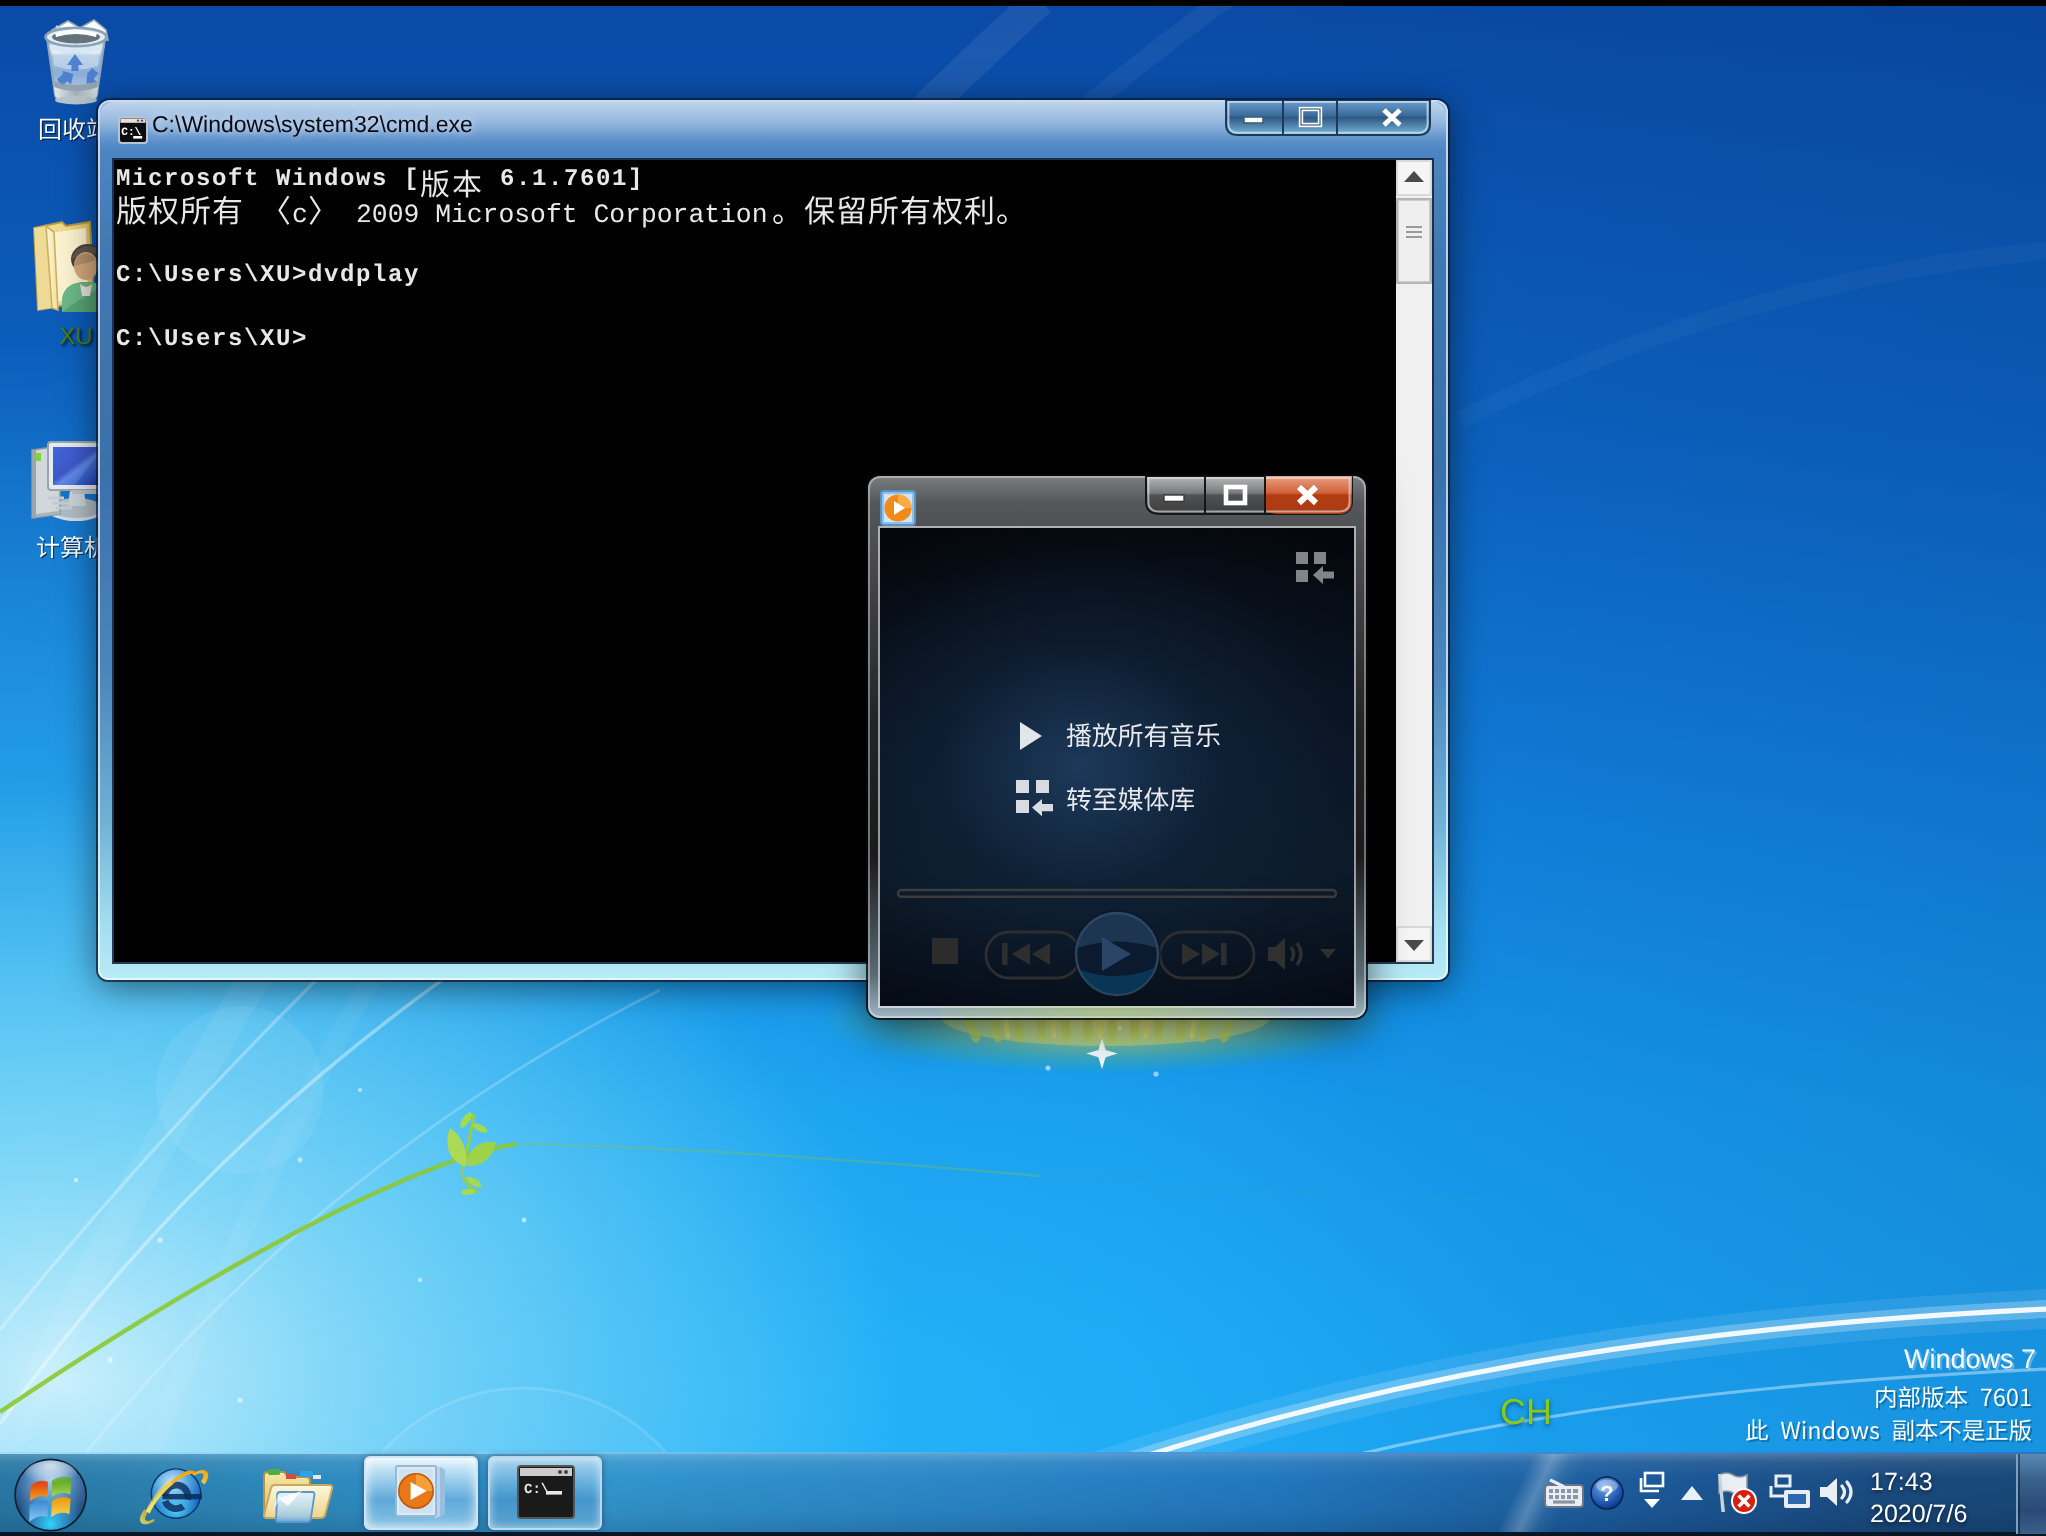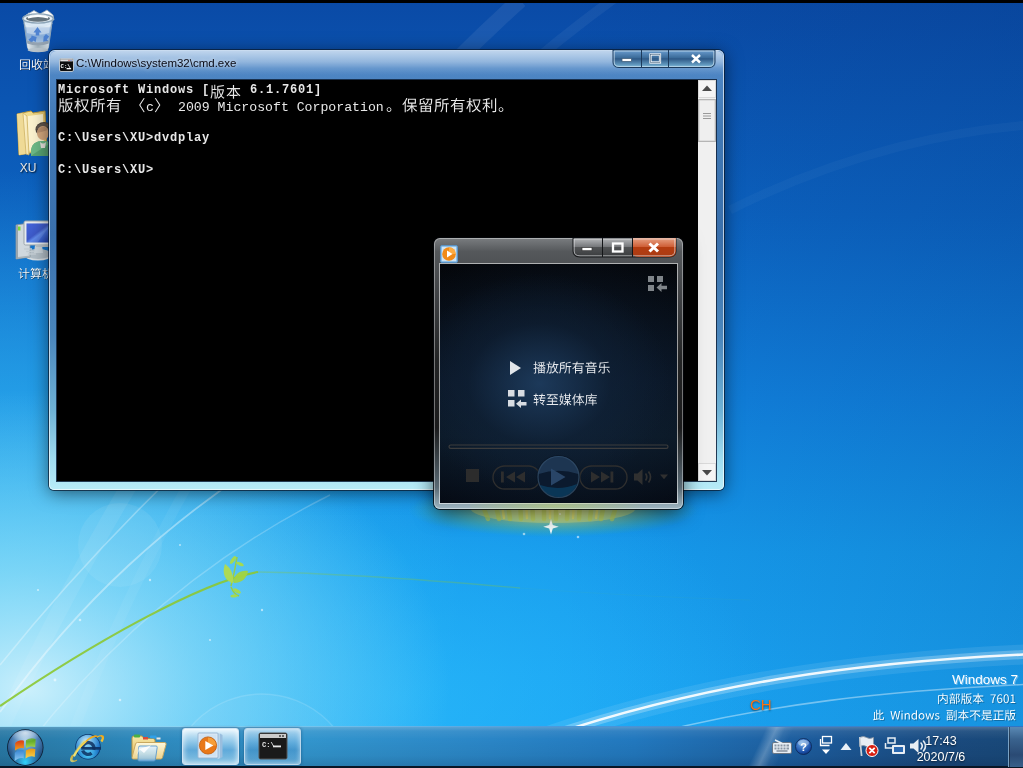--- a/index.html
+++ b/index.html
@@ -163,21 +163,21 @@
 <g>
 <ellipse cx="31" cy="21.5" rx="8.5" ry="7.5" fill="#4a413a"></ellipse>
 <path d="M23,21.5 a8,7.5 0 0 1 14,-3.8 q-8,2.8 -14,3.8" fill="#5f554c"></path>
 <ellipse cx="30" cy="25" rx="6" ry="7" fill="#d4a87e"></ellipse>
 <path d="M24,25 a6,7 0 0 1 11,-3 q-6,2 -11,3" fill="#b88f6d"></path>
 <path d="M18,42 q1,-9 12,-9 q11,0 12,9 l0,6 -24,0 z" fill="#58a373"></path>
 <path d="M18,42 q1,-9 12,-9 q5,0 8,2 l-16,10 -4,3 z" fill="#6cb886"></path>
 <path d="M27,34 q3,3 6,0 l-1,6 -4,0 z" fill="#e8e4de"></path>
 </g>
     </svg>
-<div class="abs" style="left:11px;top:161px;width:34px;text-align:center;font-size:12px;color:#e5e5e5;text-shadow:1px 1px 1.5px rgba(0,0,0,.8)">XU</div>
+<div class="abs" style="left:21px;top:161px;width:34px;text-align:center;font-size:12px;color:#4d7c0f;text-shadow:1px 1px 1.5px rgba(0,0,0,.8)">XU</div>
 <svg class="abs" style="left:12px;top:213px" width="44" height="48" viewBox="0 0 44 48">
 <defs>
         <linearGradient id="mon" x1="0" y1="0" x2="1" y2="1">
 <stop offset="0" stop-color="#2a50d8"></stop>
           <stop offset="0.45" stop-color="#2343c0"></stop>
           <stop offset="0.55" stop-color="#4a7ae8"></stop>
           <stop offset="1" stop-color="#1a34a0"></stop>
         </linearGradient>
       </defs>
 <ellipse cx="26" cy="42" rx="14" ry="5.5" fill="#d6dde2"></ellipse>
@@ -577,21 +577,21 @@
 <div class="abs" style="left:244px;top:728px;width:57px;height:37px;border-radius:3px;border:1px solid #bcd8ec;
 background:linear-gradient(180deg,rgba(205,232,250,0.75),rgba(150,200,240,0.45) 40%,rgba(100,160,215,0.38) 60%,rgba(140,200,240,0.5));box-shadow:inset 0 0 5px rgba(255,255,255,0.6),0 0 3px rgba(10,40,80,0.5)"></div>
 <svg class="abs" style="left:258px;top:732px" width="30" height="30" viewBox="0 0 30 30">
 <rect x="1" y="1" width="28" height="26" rx="1.5" fill="#1a1a1a" stroke="#555"></rect>
 <rect x="2" y="2" width="26" height="4" fill="#cccccc"></rect>
 <circle cx="22" cy="4" r="1" fill="#444"></circle>
       <circle cx="25" cy="4" r="1" fill="#444"></circle>
 <text x="4" y="14.5" font-family="Liberation Mono,monospace" font-size="7" font-weight="bold" fill="#e8e8e8">C:\</text>
 <rect x="15" y="13.5" width="8" height="1.8" fill="#e8e8e8"></rect>
 </svg>
-<div class="abs" style="left:750px;top:696px;font-size:15px;color:#f97316;text-shadow:0 1px 2px rgba(0,0,0,0.5)">CH</div>
+<div class="abs" style="left:750px;top:696px;font-size:18px;color:#84cc16;text-shadow:0 1px 2px rgba(0,0,0,0.5)">CH</div>
 <svg class="abs" style="left:772px;top:739px" width="20" height="15" viewBox="0 0 20 15">
 <rect x="0.5" y="3.5" width="19" height="11" rx="1.5" fill="#e8eef4" stroke="#6a7684"></rect>
 <path d="M3,1 q7,3 9,5" stroke="#e8eef4" stroke-width="1.6" fill="none"></path>
 <g fill="#8a96a4">
         <rect x="2.5" y="5.5" width="2" height="2"></rect>
         <rect x="5.5" y="5.5" width="2" height="2"></rect>
         <rect x="8.5" y="5.5" width="2" height="2"></rect>
         <rect x="11.5" y="5.5" width="2" height="2"></rect>
         <rect x="14.5" y="5.5" width="2.5" height="2"></rect>
 <rect x="2.5" y="8.5" width="2" height="2"></rect>
@@ -633,15 +633,15 @@
 <svg class="abs" style="left:884px;top:737px" width="22" height="19" viewBox="0 0 22 19">
 <rect x="4" y="1" width="7" height="5" fill="none" stroke="#e8eef4" stroke-width="1.5"></rect>
 <path d="M1.5,6 l0,5 13,0" fill="none" stroke="#e8eef4" stroke-width="1.5"></path>
 <rect x="8" y="8" width="13" height="9" rx="1" fill="#e8eef4"></rect>
 <rect x="10" y="10" width="9" height="5" fill="#2a68b0"></rect>
 </svg>
 <svg class="abs" style="left:908px;top:737px" width="20" height="18" viewBox="0 0 20 18">
 <path d="M2,6.5 l3.5,0 5,-4.5 0,14 -5,-4.5 -3.5,0 z" fill="#e8eef4"></path>
 <path d="M13,6 q2.5,3 0,6 M15.5,4 q4,5 0,10" stroke="#e8eef4" stroke-width="1.6" fill="none" stroke-linecap="round"></path>
 </svg>
-<div class="abs" style="left:906px;top:733px;width:70px;text-align:center;font-size:12.5px;color:#fff;line-height:16px;text-shadow:0 1px 2px rgba(0,0,0,0.6)">17:43<br>2020/7/6</div>
+<div class="abs" style="left:935px;top:733px;width:70px;font-size:12.5px;color:#fff;line-height:16px;text-shadow:0 1px 2px rgba(0,0,0,0.6)">17:43<br>2020/7/6</div>
 <div class="abs" style="left:1008px;top:727px;width:15px;height:39.5px;background:linear-gradient(180deg,#5a89b4 0%,#3a638e 30%,#2a4a74 70%,#39608a 100%);border-left:1px solid #7aa2c4;box-shadow:inset 1px 0 0 rgba(0,0,0,0.4)"></div>
 <div class="abs" style="left:0px;top:0px;width:1023px;height:3px;background:#000"></div>
 </div>
 </body></html>

